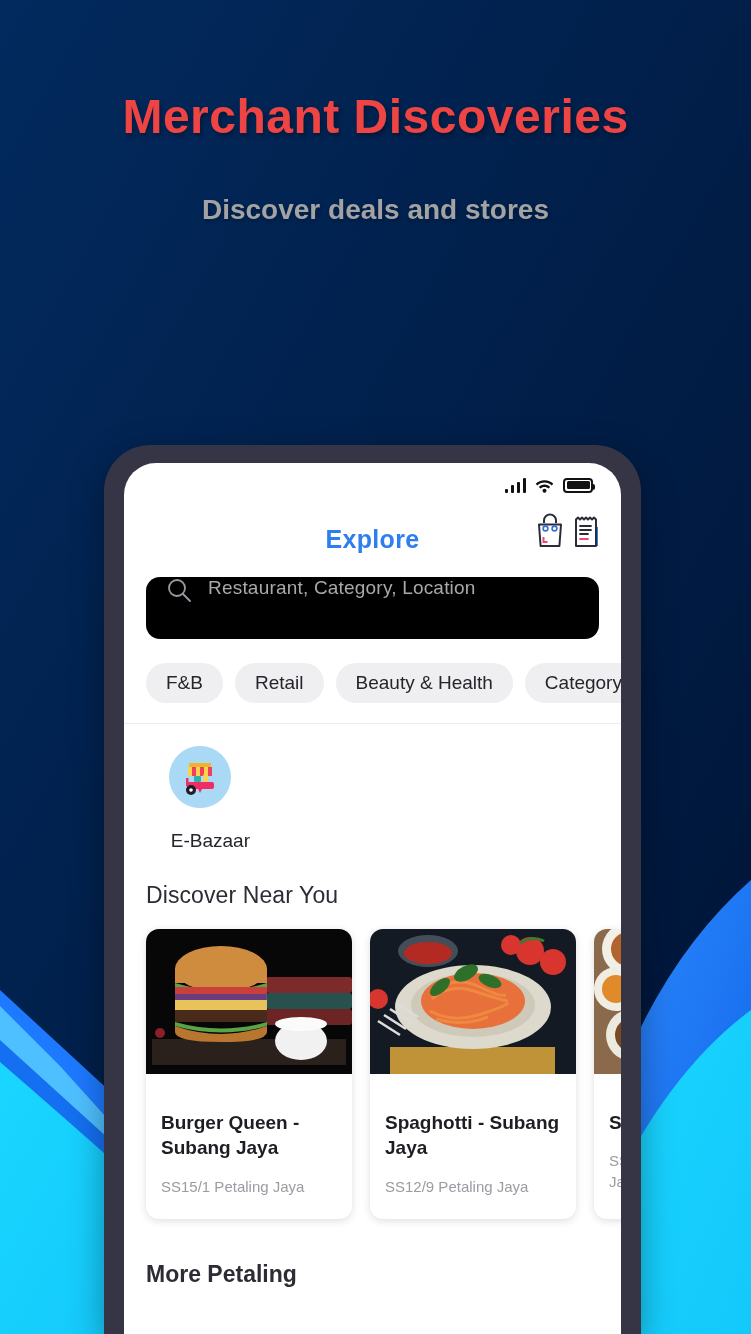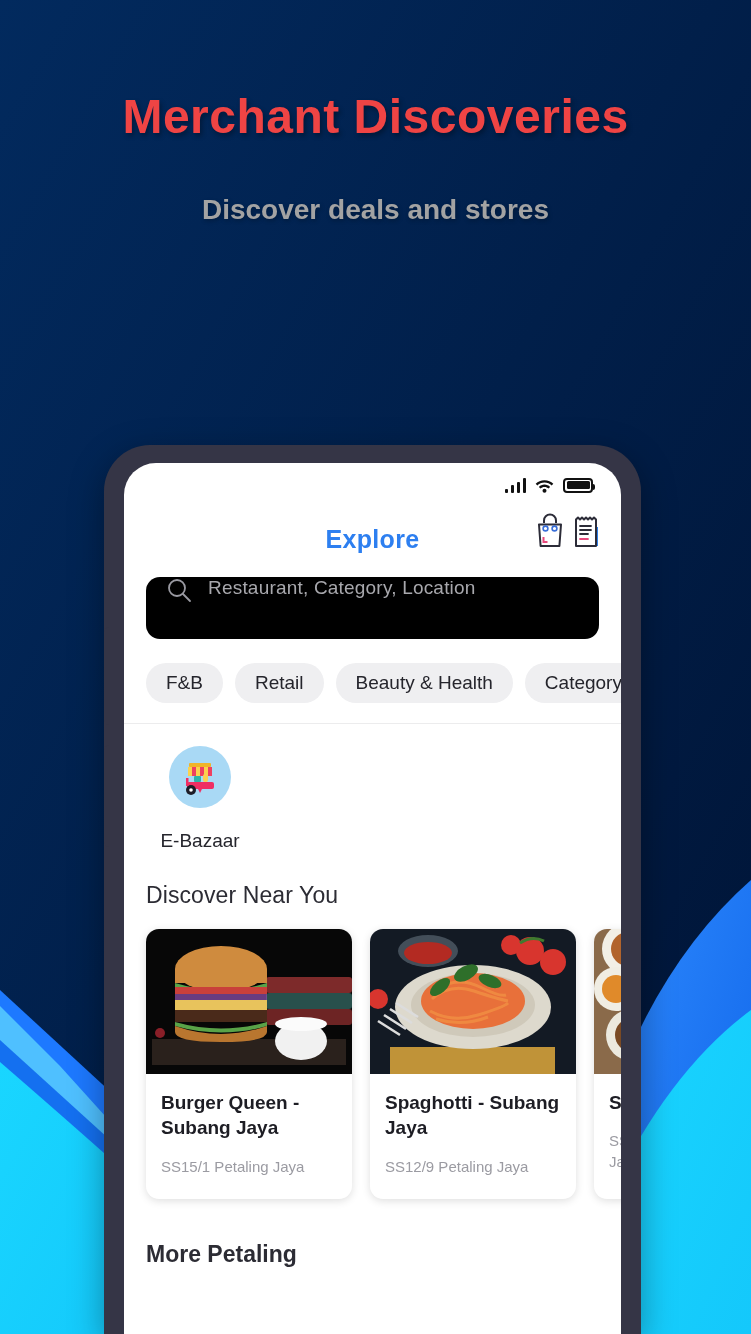--- a/index.html
+++ b/index.html
@@ -111,42 +111,42 @@
     padding:0 20px;
     height:40px;
     display:flex; align-items:center;
     font-size:19px; color:#25252c;
     white-space:nowrap;
   }
   .divider { height:1px; background:#ececed; margin:0; }
 
   
   .cat-row { padding:22px 0 6px 26px; display:flex; gap:26px; }
-  .cat { width:100px; text-align:center; }
+  .cat { width:100px; text-align:right; }
   .cat-circle {
     width:62px; height:62px; border-radius:50%;
     background:#a9d9f5;
     margin:0 auto;
     display:flex; align-items:center; justify-content:center;
     overflow:hidden;
   }
   .cat-label { margin-top:22px; font-size:19px; color:#25252c; }
 
   
   .sec-title { font-size:23px; font-weight:400; color:#2c2c34; padding:24px 0 0 22px; letter-spacing:0.1px; }
   .cards { display:flex; gap:18px; padding:20px 0 0 22px; }
   .card {
     width:206px; flex:0 0 206px;
     background:#fff;
     border-radius:13px;
     box-shadow:0 2px 9px rgba(0,0,0,0.13);
     overflow:hidden;
   }
   .card-img { width:100%; height:145px; display:block; }
-  .card-body { padding:16px 15px 22px 15px; }
+  .card-body { padding:16px 15px 22px 15px;margin-top:20px; }
   .card-name { font-size:19px; font-weight:700; color:#1d1d24; line-height:1.33; }
   .card-addr { margin-top:16px; font-size:15px; color:#9b9ba2; line-height:1.35; }
   .more-title { font-size:23px; font-weight:600; color:#2c2c34; padding:42px 0 0 22px; }
 </style>
 </head>
 <body>
 
 <svg id="bg-waves" viewBox="0 0 751 1334" preserveAspectRatio="none">
   <defs>
     <linearGradient id="gNavy" x1="0" y1="0" x2="1" y2="1">

